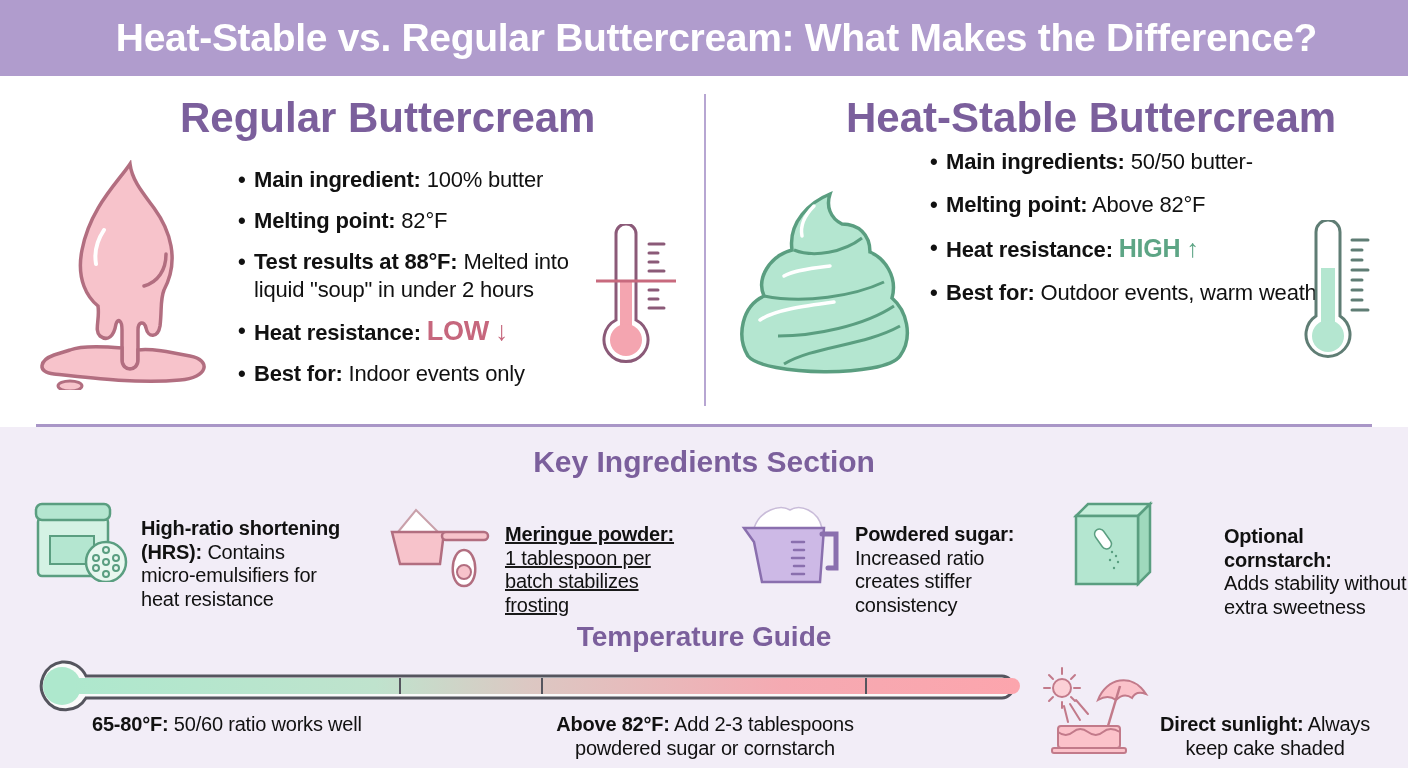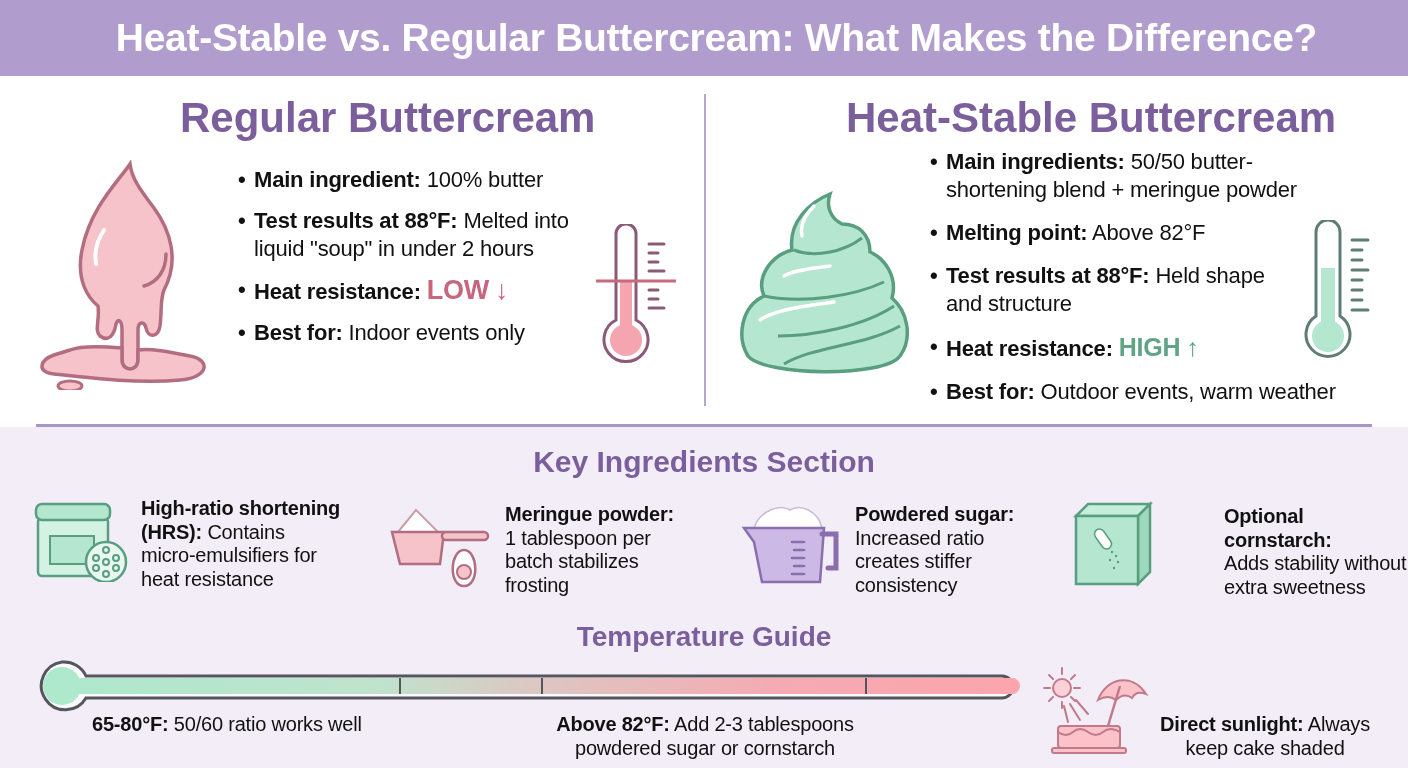--- a/index.html
+++ b/index.html
@@ -32,21 +32,21 @@
   .bullets li b { font-weight: bold; }
   .low { color: #c6677d; font-weight: bold; font-size: 27px; }
   .high { color: #5da585; font-weight: bold; font-size: 25px; }
 
   .hdivider { position: absolute; left: 36px; top: 424px; width: 1336px; height: 3px; background: #a996c7; }
 
   .bottom { position: absolute; left: 0; top: 427px; width: 1408px; height: 341px; background: #f2edf7; }
   .section-title {
     position: absolute; width: 100%; text-align: center; font-size: 30px; font-weight: bold; color: #7b5f9c;
   }
-  .ingredient { position: absolute; display: flex; align-items: flex-start; }
+  .ingredient { position: absolute; display: flex; align-items: flex-start; margin-top: 20px; }
   .ingredient .txt { font-size: 20px; line-height: 23.5px; color: #111; letter-spacing: -0.2px; }
   .ingredient .txt b { font-weight: bold; }
 
   .thermo-bar {
     position: absolute; left: 36px; top: 660px; width: 990px; height: 52px;
   }
   .temp-label { position: absolute; font-size: 20px; line-height: 24px; color: #111; text-align: center; letter-spacing: -0.2px; }
   .temp-label b { font-weight: bold; }
   .svgabs { position: absolute; }
 </style>
@@ -65,20 +65,21 @@
   <svg class="svgabs" style="left:30px; top:84px;" width="185" height="230" viewBox="0 0 185 230">
     <path d="M100 4 C 88 22, 60 48, 52 90 C 46 120, 58 138, 68 146 C 70 160, 64 170, 70 176 C 78 182, 84 176, 86 164 C 88 158, 92 160, 92 170 L 92 200 C 92 212, 108 212, 108 200 L 108 170 C 108 162, 114 160, 116 168 C 118 178, 128 178, 130 166 C 132 150, 130 140, 134 130 C 150 100, 140 70, 124 48 C 112 32, 102 20, 100 4 Z" fill="#f7c3cb" stroke="#b26e80" stroke-width="3.5"></path>
     <path d="M24 195 C 10 200, 6 212, 24 214 C 60 218, 110 224, 150 220 C 178 218, 182 200, 160 196 C 140 192, 120 188, 108 190 L 108 200 C 108 212, 92 212, 92 200 L 92 188 C 70 186, 50 186, 40 190 Z" fill="#f7c3cb" stroke="#b26e80" stroke-width="3.5"></path>
     <ellipse cx="40" cy="226" rx="12" ry="5" fill="#f7c3cb" stroke="#b26e80" stroke-width="3"></ellipse>
     <path d="M74 70 C 66 82, 64 92, 66 104" fill="none" stroke="#fff" stroke-width="4" stroke-linecap="round"></path>
     <path d="M136 94 C 136 110, 128 122, 114 126" fill="none" stroke="#b26e80" stroke-width="3.5" stroke-linecap="round"></path>
   </svg>
 
   <ul class="bullets" style="left:238px; top:90px;">
     <li style="margin-bottom:13px;"><b>Main ingredient:</b> <span>100% butter</span></li>
+    <li style="margin-bottom:13px;"><b>Melting point:</b> <span>82°F</span></li>
     <li style="margin-bottom:13px;"><b>Test results at 88°F:</b> <span>Melted into</span><br><span>liquid "soup" in under 2 hours</span></li>
     <li style="margin-bottom:13px;"><b>Heat resistance:</b> <span class="low">LOW</span> <span class="low">↓</span></li>
     <li><b>Best for:</b> <span>Indoor events only</span></li>
   </ul>
 
   <svg class="svgabs" style="left:594px; top:148px;" width="86" height="142" viewBox="0 0 86 142">
     <path d="M22 10 a10 10 0 0 1 20 0 V 96 a 22 22 0 1 1 -20 0 Z" fill="#fff" stroke="#8b5a78" stroke-width="3"></path>
     <rect x="26" y="56" width="12" height="50" fill="#f4a5b0"></rect>
     <circle cx="32" cy="116" r="16" fill="#f4a5b0"></circle>
     <line x1="2" y1="57" x2="82" y2="57" stroke="#c86a7e" stroke-width="3"></line>
@@ -100,23 +101,22 @@
     <path d="M60 64 C 80 72, 110 66, 128 52" fill="none" stroke="#5a9e80" stroke-width="3"></path>
     <path d="M30 110 C 70 118, 120 110, 150 96" fill="none" stroke="#5a9e80" stroke-width="3"></path>
     <path d="M44 150 C 80 150, 130 140, 160 120" fill="none" stroke="#5a9e80" stroke-width="3"></path>
     <path d="M50 178 C 80 160, 130 160, 166 140" fill="none" stroke="#5a9e80" stroke-width="3"></path>
     <path d="M80 20 C 70 30, 66 40, 68 50" fill="none" stroke="#fff" stroke-width="3.5" stroke-linecap="round"></path>
     <path d="M50 90 C 60 84, 80 82, 96 80" fill="none" stroke="#fff" stroke-width="3.5" stroke-linecap="round"></path>
     <path d="M26 134 C 40 124, 70 120, 100 116" fill="none" stroke="#fff" stroke-width="3.5" stroke-linecap="round"></path>
   </svg>
 
   <ul class="bullets" style="left:930px; top:72px;">
-    <li style="margin-bottom:15px;"><b>Main ingredients:</b> <span>50/50 butter-</span><br><span>shortening blend + meringue powder</span></li>
+    <li style="margin-bottom:15px;"><b>Main ingredients:</b> <span>50/50 butter-</span><br></li>
     <li style="margin-bottom:15px;"><b>Melting point:</b> <span>Above 82°F</span></li>
-    <li style="margin-bottom:15px;"><b>Test results at 88°F:</b> <span>Held shape</span><br><span>and structure</span></li>
     <li style="margin-bottom:15px;"><b>Heat resistance:</b> <span class="high">HIGH</span> <span class="high">↑</span></li>
     <li><b>Best for:</b> <span>Outdoor events, warm weather</span></li>
   </ul>
 
   <svg class="svgabs" style="left:1300px; top:144px;" width="80" height="142" viewBox="0 0 80 142">
     <path d="M16 12 a12 12 0 0 1 24 0 V 96 a 22 22 0 1 1 -24 0 Z" fill="#fff" stroke="#5f7d74" stroke-width="3"></path>
     <rect x="21" y="48" width="14" height="58" fill="#b4e6d0"></rect>
     <circle cx="28" cy="116" r="16" fill="#b4e6d0"></circle>
     <g stroke="#5f7d74" stroke-width="3" stroke-linecap="round">
       <line x1="52" y1="20" x2="68" y2="20"></line>
@@ -156,21 +156,21 @@
   <div class="txt"><b>High-ratio shortening</b><br><b>(HRS):</b> <span>Contains</span><br><span>micro-emulsifiers for</span><br><span>heat resistance</span></div>
 </div>
 
 <svg class="svgabs" style="left:388px; top:500px;" width="104" height="88" viewBox="0 0 104 88">
   <path d="M10 32 L 28 10 L 50 32 Z" fill="#ffffff" stroke="#c9a0aa" stroke-width="2"></path>
   <path d="M4 32 H 56 L 52 64 H 12 Z" fill="#f7c3cb" stroke="#b26e80" stroke-width="2.5"></path>
   <rect x="54" y="32" width="46" height="8" rx="4" fill="#f7c3cb" stroke="#b26e80" stroke-width="2.5"></rect>
   <path d="M76 50 C 62 50, 60 86, 76 86 C 92 86, 90 50, 76 50 Z" fill="#fff" stroke="#b26e80" stroke-width="2.5"></path>
   <circle cx="76" cy="72" r="7" fill="#f7c3cb" stroke="#b26e80" stroke-width="2"></circle>
 </svg>
-<div class="ingredient" style="left:505px; top:503px;">
+<div class="ingredient" style="left:505px; top:503px;text-decoration:underline;">
   <div class="txt"><b>Meringue powder:</b><br><span>1 tablespoon per</span><br><span>batch stabilizes</span><br><span>frosting</span></div>
 </div>
 
 <svg class="svgabs" style="left:740px; top:494px;" width="100" height="92" viewBox="0 0 100 92">
   <path d="M14 34 C 20 16, 40 10, 50 16 C 60 10, 78 16, 82 34 Z" fill="#ffffff" stroke="#c9bcd9" stroke-width="1.5"></path>
   <path d="M4 34 H 84 L 80 88 H 22 L 14 48 Z" fill="#cdb9e6" stroke="#8a6fae" stroke-width="2.5"></path>
   <path d="M82 40 H 96 V 74 H 88" fill="none" stroke="#8a6fae" stroke-width="5" stroke-linecap="round"></path>
   <g stroke="#8a6fae" stroke-width="2.5" stroke-linecap="round">
     <line x1="52" y1="48" x2="64" y2="48"></line>
       <line x1="54" y1="56" x2="64" y2="56"></line>

